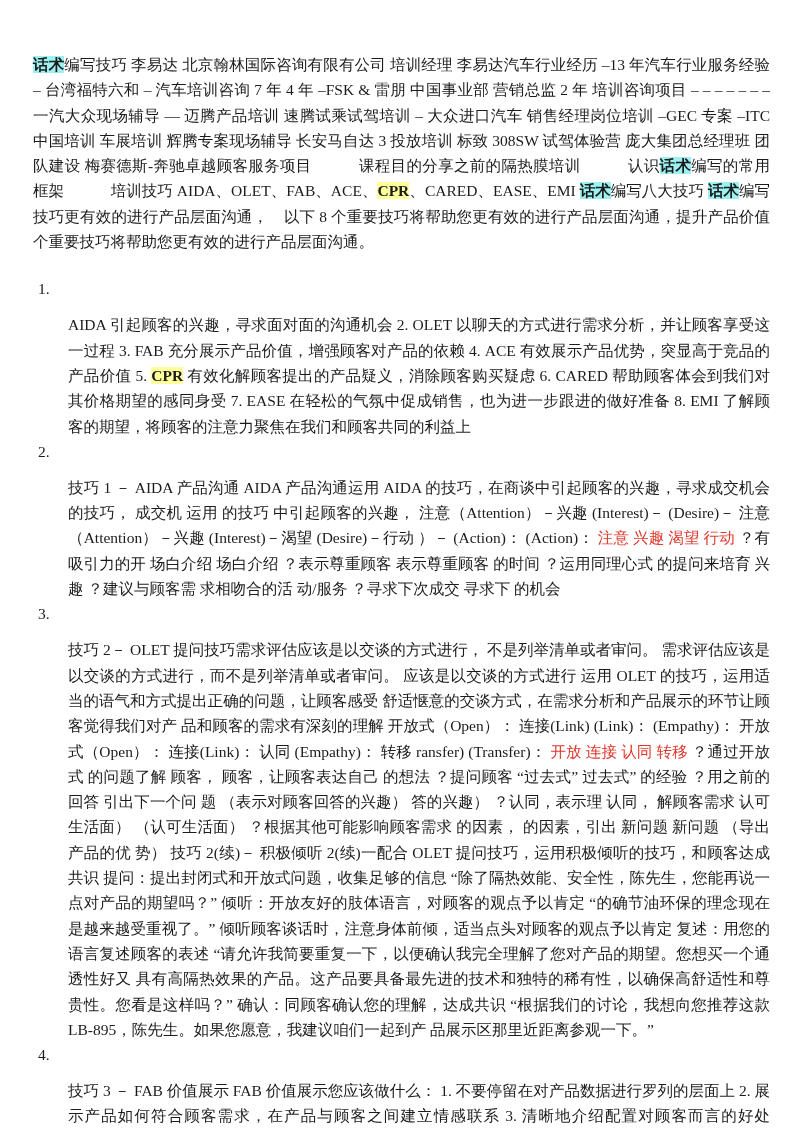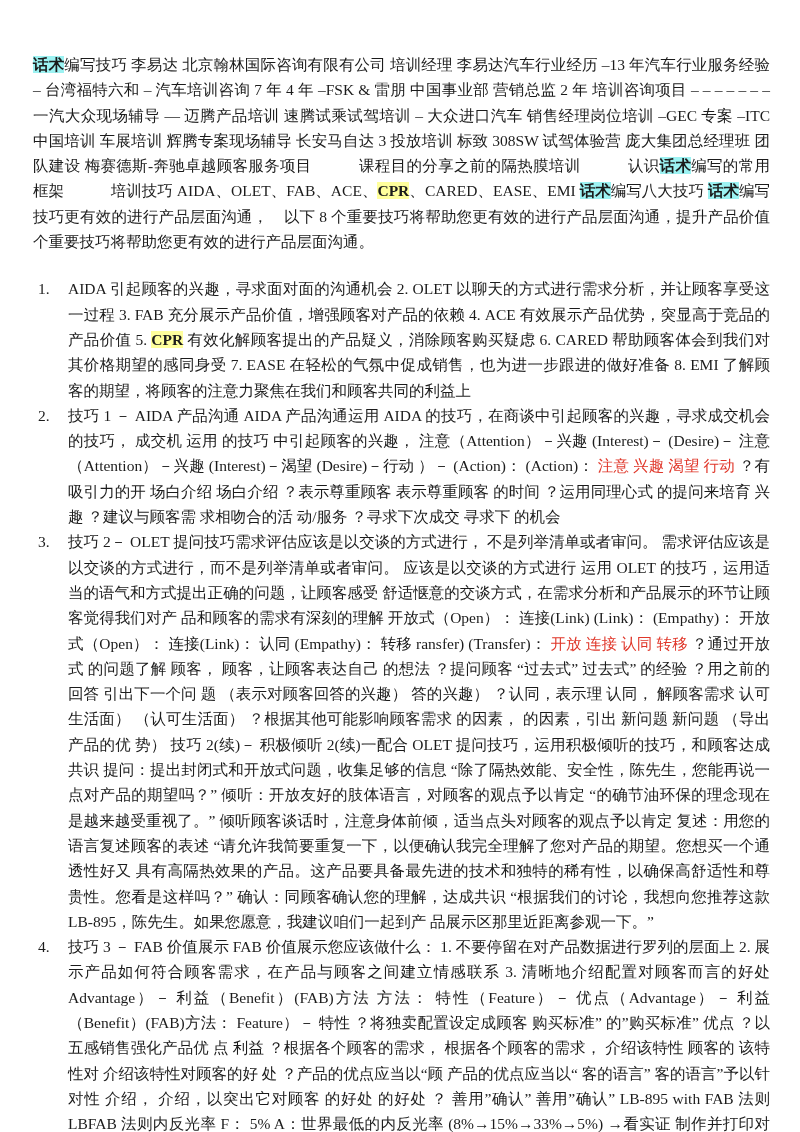--- a/index.html
+++ b/index.html
@@ -30,20 +30,21 @@
     flex: none;
     width: 30px;
     margin-left: 5px;
     box-sizing: border-box;
     text-align: left;
   }
   .li .body {
     flex: 1;
     min-width: 0;
     text-align: justify;
+    margin-top: 36px;
   }
   .hl-c { background: var(--hl-cyan, #9cf2f2); }
   .hl-y { background: var(--hl-yellow, #ffff99); }
   .red  { color: var(--red-text, #e0372a); }
   .b    { font-weight: bold; }
 </style>
 </head>
 <body>
 
 <div class="page">

